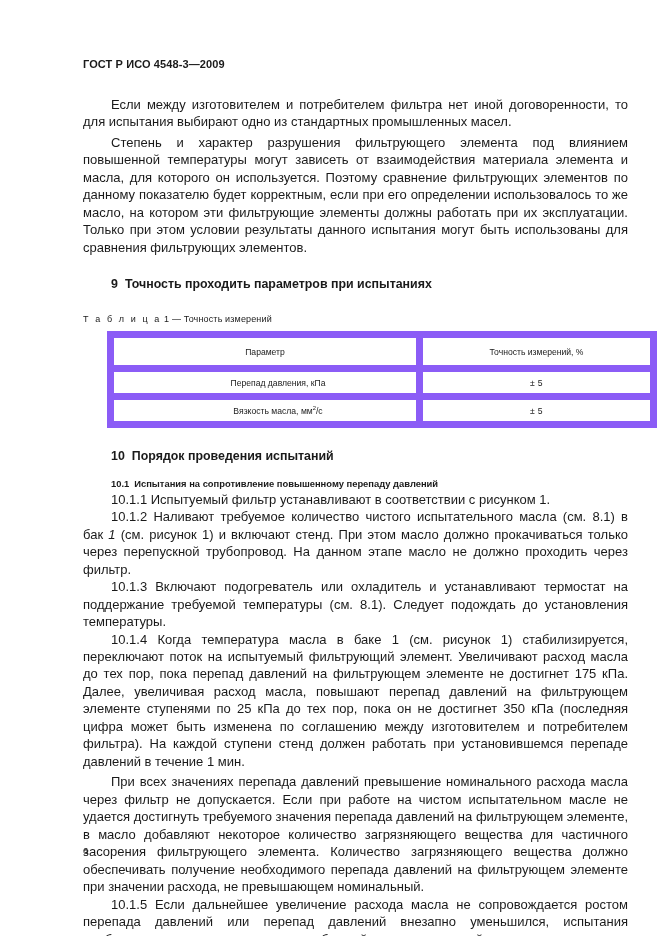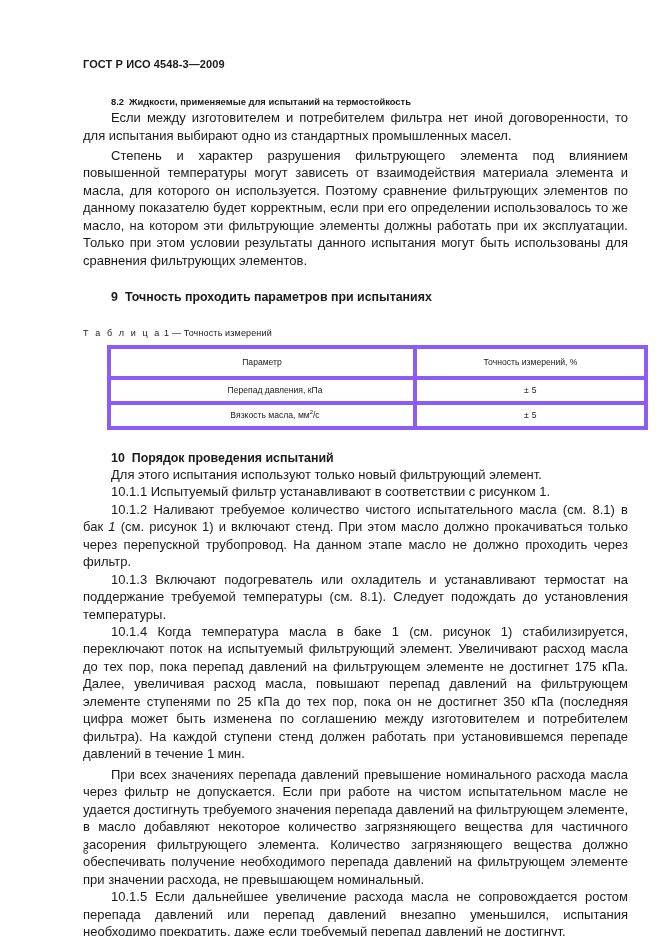--- a/index.html
+++ b/index.html
@@ -74,21 +74,21 @@
   }
   .tbl-caption .spaced { letter-spacing: 2.1px; }
 
   table.meas {
     border-collapse: collapse;
     width: 529px;
     margin-left: 24px;
     table-layout: fixed;
   }
   table.meas th, table.meas td {
-    border: 4px solid #8b5cf6;
+    border: 7px solid #8b5cf6;
     font-size: 8.6px;
     font-weight: normal;
     padding: 0;
     height: 21px;
     vertical-align: middle;
   }
   table.meas th.c1 { width: 302px; }
   table.meas th.c2 { width: 227px; }
   table.meas thead th { height: 27px; text-align: center; }
   table.meas td.param {
@@ -109,23 +109,20 @@
 </style>
 </head>
 <body>
 
 <div class="page">
 
   <div class="content">
 
     <div class="running-head">ГОСТ Р ИСО 4548-3—2009</div>
 
-    <div class="h-sub">
-      <span class="h-sub-inline-num">8.2</span><span>Жидкости, применяемые для испытаний на термостойкость</span>
-    </div>
     <p class="body ind">Если между изготовителем и потребителем фильтра нет иной договоренности, то для испытания выбирают одно из стандартных промышленных масел.</p>
     <p class="body ind gap-small">Степень и характер разрушения фильтрующего элемента под влиянием повышенной температуры могут зависеть от взаимодействия материала элемента и масла, для которого он используется. Поэтому сравнение фильтрующих элементов по данному показателю будет корректным, если при его определении использовалось то же масло, на котором эти фильтрующие элементы должны работать при их эксплуатации. Только при этом условии результаты данного испытания могут быть использованы для сравнения фильтрующих элементов.</p>
 
     <div class="h-major">
       <span class="num">9</span><span>Точность проходить параметров при испытаниях</span>
     </div>
 
     <div class="tbl-caption">
       <span class="spaced">Т а б л и ц а</span>
       <span>1</span>
@@ -149,22 +146,24 @@
           <td class="param"><span>Вязкость масла, мм</span><sup>2</sup><span>/с</span></td>
           <td class="val">± 5</td>
         </tr>
       </tbody>
     </table>
 
     <div class="h-major">
       <span class="num">10</span><span>Порядок проведения испытаний</span>
     </div>
 
+    <div class="h-sub" style="margin-top:13px">
+      <span class="h-sub-inline-num">10.1</span><span>Испытания на сопротивление повышенному перепаду давлений</span>
+    </div>
 
-    <p class="body ind">Для этого испытания используют только новый фильтрующий элемент.</p>
     <p class="body ind">10.1.1   Испытуемый фильтр устанавливают в соответствии с рисунком 1.</p>
     <p class="body ind"><span>10.1.2   Наливают требуемое количество чистого испытательного масла (см. 8.1) в бак </span><span class="it">1</span><span> (см. рисунок 1) и включают стенд. При этом масло должно прокачиваться только через перепускной трубопровод. На данном этапе масло не должно проходить через фильтр.</span></p>
     <p class="body ind">10.1.3   Включают подогреватель или охладитель и устанавливают термостат на поддержание требуемой температуры (см. 8.1). Следует подождать до установления температуры.</p>
     <p class="body ind">10.1.4   Когда температура масла в баке 1 (см. рисунок 1) стабилизируется, переключают поток на испытуемый фильтрующий элемент. Увеличивают расход масла до тех пор, пока перепад давлений на фильтрующем элементе не достигнет 175 кПа. Далее, увеличивая расход масла, повышают перепад давлений на фильтрующем элементе ступенями по 25 кПа до тех пор, пока он не достигнет 350 кПа (последняя цифра может быть изменена по соглашению между изготовителем и потребителем фильтра). На каждой ступени стенд должен работать при установившемся перепаде давлений в течение 1 мин.</p>
     <p class="body ind gap-small">При всех значениях перепада давлений превышение номинального расхода масла через фильтр не допускается. Если при работе на чистом испытательном масле не удается достигнуть требуемого значения перепада давлений на фильтрующем элементе, в масло добавляют некоторое количество загрязняющего вещества для частичного засорения фильтрующего элемента. Количество загрязняющего вещества должно обеспечивать получение необходимого перепада давлений на фильтрующем элементе при значении расхода, не превышающем номинальный.</p>
     <p class="body ind">10.1.5   Если дальнейшее увеличение расхода масла не сопровождается ростом перепада давлений или перепад давлений внезапно уменьшился, испытания необходимо прекратить, даже если требуемый перепад давлений не достигнут.</p>
 
     <div class="h-sub">
       <span class="h-sub-inline-num">10.2</span><span>Испытания на термостойкость</span>
     </div>

